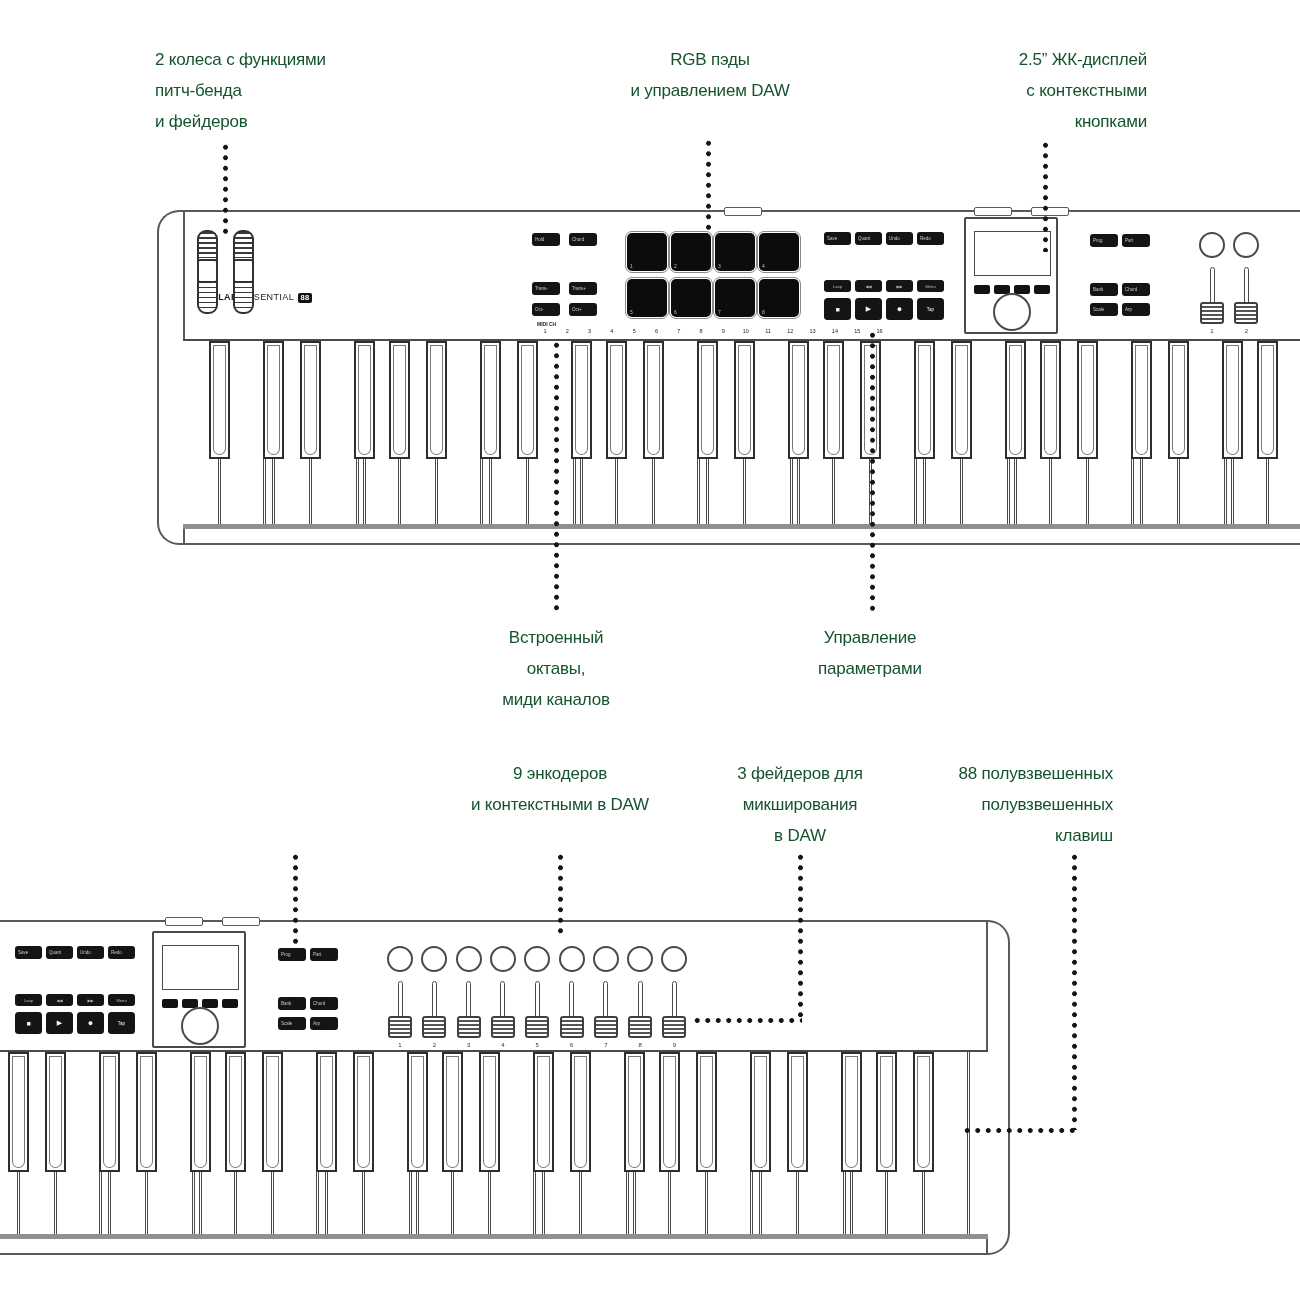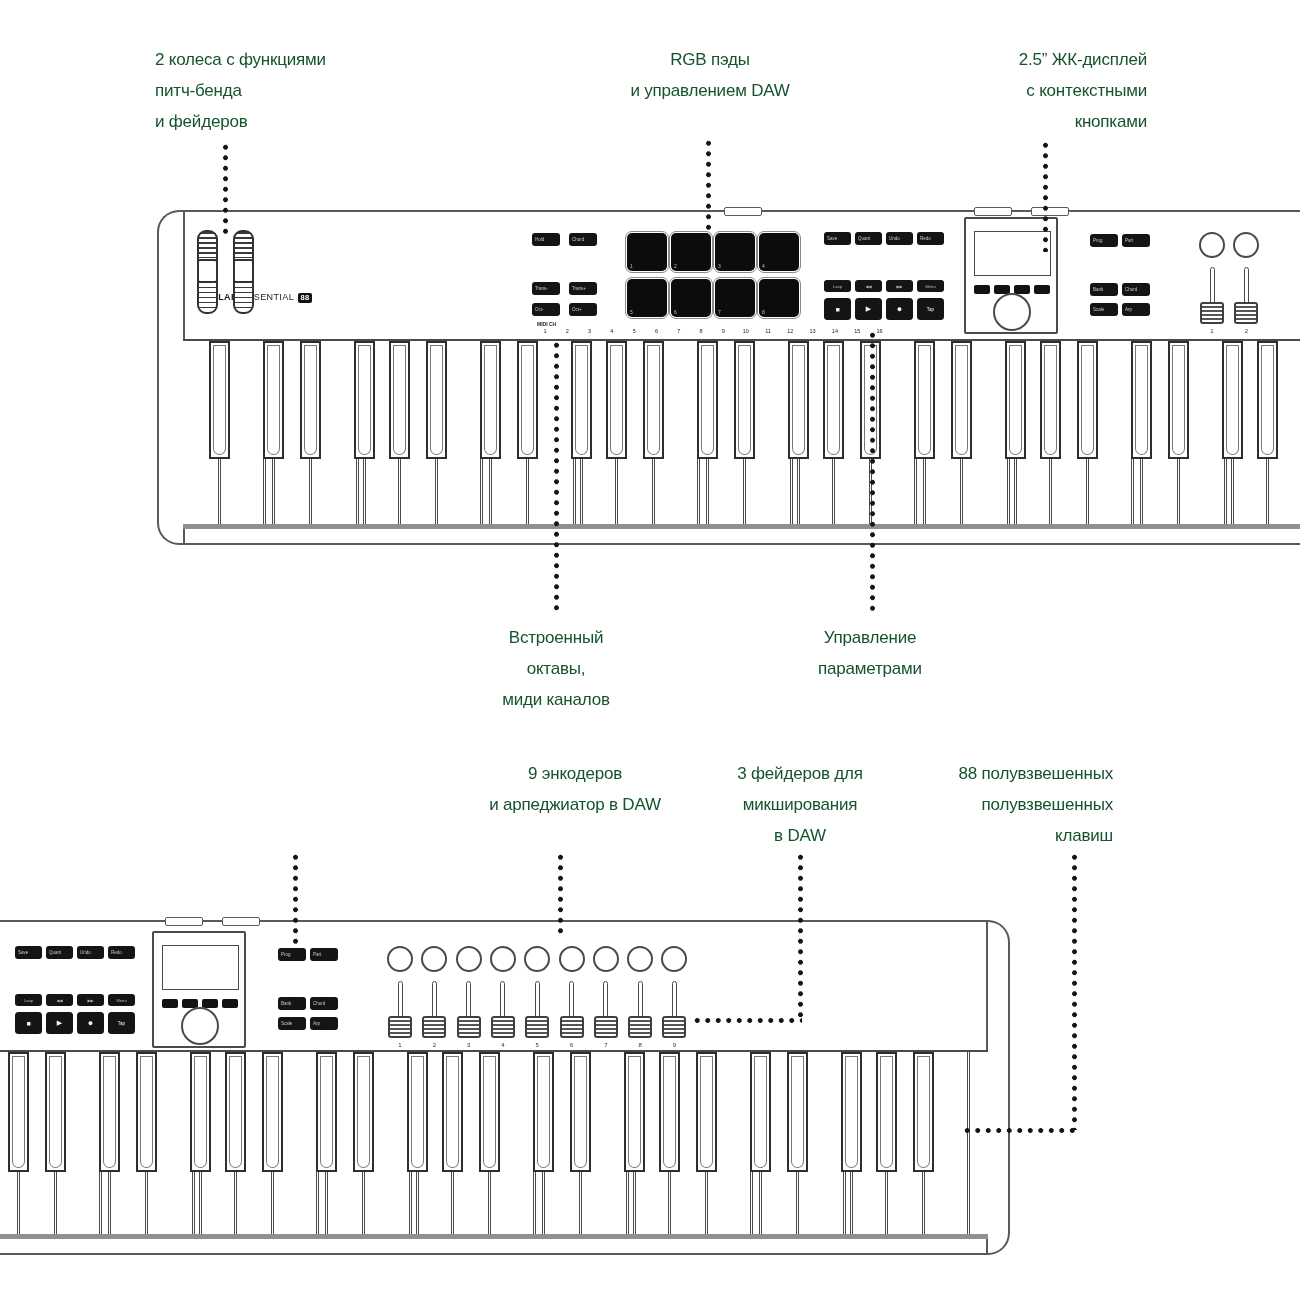--- a/index.html
+++ b/index.html
@@ -89,23 +89,23 @@
   <div class="ann center" style="left:436px;top:622px;width:240px">
     <div>Встроенный</div>
     <div>октавы,</div>
     <div>миди каналов</div>
   </div>
   <div class="ann center" style="left:750px;top:622px;width:240px">
     <div>Управление</div>
     <div>параметрами</div>
   </div>
 
-  <div class="ann center" style="left:430px;top:758px;width:290px">
+  <div class="ann center" style="left:415px;top:758px;width:290px">
     <div>9 энкодеров</div>
-    <div>и арпеджиатор в DAW</div>
+    <div>и контекстными в DAW</div>
   </div>
   <div class="ann center" style="left:690px;top:758px;width:220px">
     <div>3 фейдеров для</div>
     <div>микширования</div>
     <div>в DAW</div>
   </div>
   <div class="ann right" style="left:863px;top:758px;width:250px">
     <div>88 полувзвешенных</div>
     <div>полувзвешенных</div>
     <div>клавиш</div>

